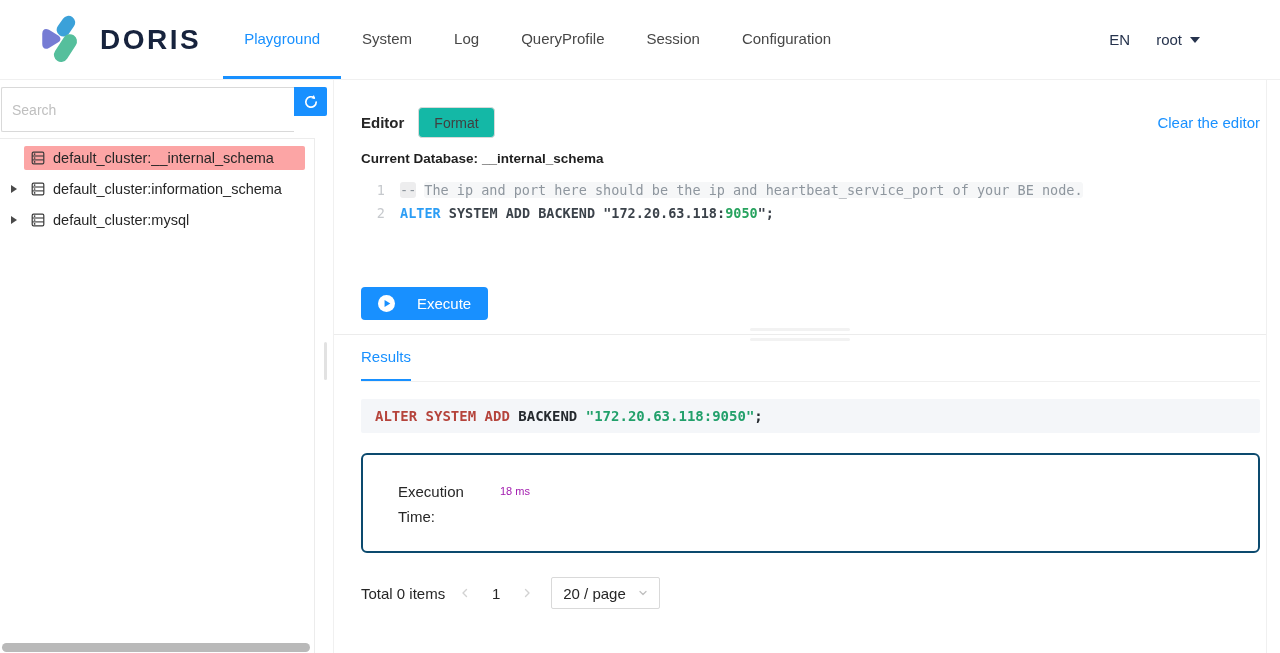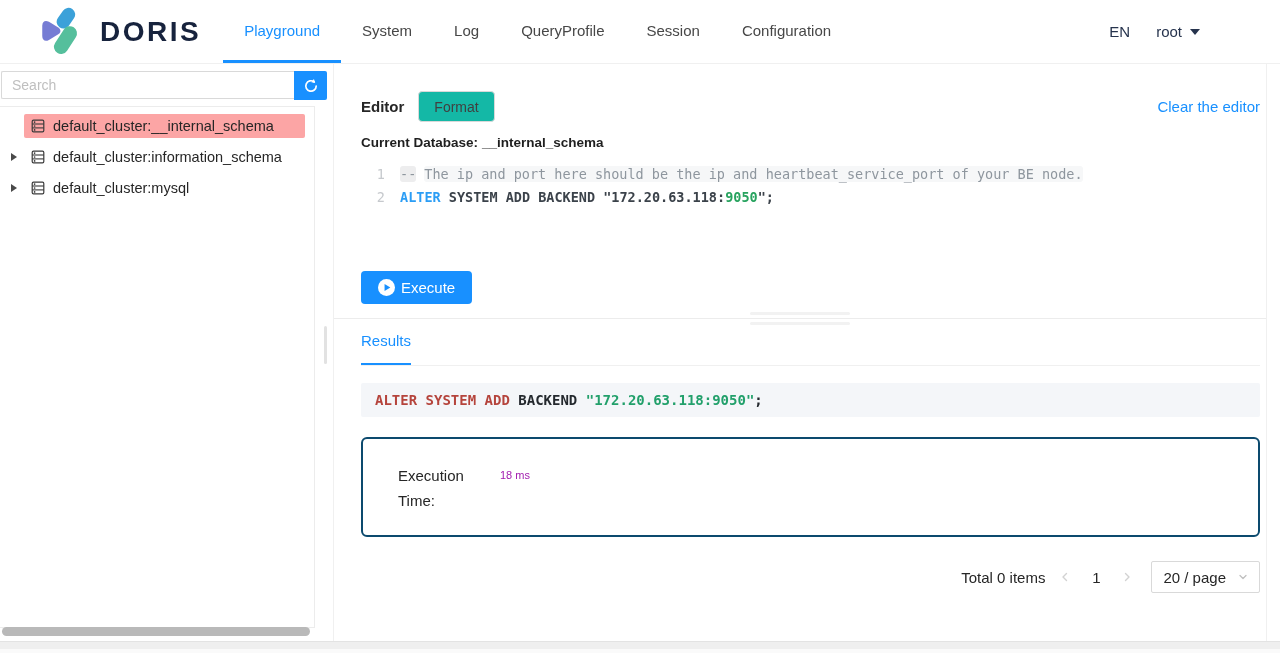--- a/index.html
+++ b/index.html
@@ -4,40 +4,40 @@
 <style>
   * { box-sizing: border-box; }
   html,body { margin:0; padding:0; }
   body {
     width:1280px; height:653px; overflow:hidden;
     background:#fafafa;
     font-family:"Liberation Sans", sans-serif;
     color:#262626;
   }
   
-  .navbar { height:64px; background:#fff; border-bottom:1px solid #f0f0f0;
+  .navbar { height:80px; background:#fff; border-bottom:1px solid #f0f0f0;
             display:flex; align-items:stretch; padding-left:35px; }
   .brand { display:flex; align-items:center; gap:13px; }
   .brand-name { font-size:28px; font-weight:700; letter-spacing:2.5px; color:#17233d; }
   .nav { display:flex; margin-left:22px; }
   .nav-item { display:flex; align-items:center; padding:12px 21px; font-size:15px;
               color:#474747; cursor:pointer; border-bottom:3px solid transparent; }
   .nav-item.active { color:#1890ff; border-bottom-color:#1890ff; }
   .nav-right { margin-left:auto; display:flex; align-items:center; gap:26px;
                padding-right:80px; font-size:15px; color:#26334d; }
   .user-menu { display:flex; align-items:center; gap:8px; cursor:pointer; }
   .caret-down { width:0; height:0; border-left:5px solid transparent;
                 border-right:5px solid transparent; border-top:6px solid #26334d; }
   
   .page { display:flex; height:577px; background:#fff; }
   .bottom-strip { height:8px; background:#efefef; border-top:1px solid #e3e3e3; }
   
   .sidebar { width:333px; position:relative; padding-top:7px; flex:none; }
   .search-row { display:flex; width:326px; margin-left:1px; position:relative; z-index:2; }
-  .search-input { flex:1; height:28px; border:1px solid #d9d9d9; border-right:none;
+  .search-input { flex:1; height:45px; border:1px solid #d9d9d9; border-right:none;
                   border-radius:2px 0 0 2px; padding:0 10px; font-size:14px;
                   font-family:inherit; color:#333; outline:none; }
   .search-input::placeholder { color:#bfbfbf; }
   .refresh-btn { width:33px; height:29px; background:#1890ff; border:none;
                  border-radius:0 2px 2px 0; display:flex; align-items:center;
                  justify-content:center; cursor:pointer; flex:none; }
   .tree-box { width:315px; height:522px; border:1px solid #ececec; border-left:none;
               margin-top:6px; padding-top:3px; overflow:hidden; }
   .tree-item { display:flex; align-items:center; height:31px; font-size:14.5px;
                color:#262626; cursor:pointer; }
@@ -72,21 +72,21 @@
   .code-line { display:flex; white-space:pre; }
   .ln { width:24px; text-align:right; margin-right:15px; color:#c6c9cd; flex:none; }
   .cm-comment { color:#8e969e; }
   .cmt-marker { background:#ededee; border-radius:3px; }
   .cmt-text { background:#f6f7f8; border-radius:3px; margin-left:8px; }
   .cm-kw { color:#2b9df5; font-weight:700; }
   .cm-body,.cm-tail { color:#3b424a; font-weight:700; }
   .cm-num { color:#28a35f; font-weight:700; }
   .execute-btn { margin-top:6px; height:33px; padding:0 17px; background:#1890ff;
                  color:#fff; border:none; border-radius:4px; font-size:15px;
-                 display:flex; align-items:center; gap:6px; cursor:pointer;
+                 display:flex; align-items:center; gap:22px; cursor:pointer;
                  font-family:inherit; }
   .h-divider { height:1px; background:#ececec; margin:14px -6px 0 -27px; position:relative; }
   .h-divider::before, .h-divider::after { content:""; position:absolute; left:50%;
                  transform:translateX(-50%); width:100px; height:3px;
                  background:#f2f2f2; border-radius:2px; }
   .h-divider::before { top:-6px; } .h-divider::after { top:4px; }
   .results-tabs { padding-top:13px; border-bottom:1px solid #f0f0f0; }
   .tab { display:inline-block; font-size:15px; color:#1890ff; padding-bottom:14px;
          border-bottom:2px solid #1890ff; cursor:pointer; }
   .status-row { margin-top:27px; display:flex; align-items:center; }
@@ -97,21 +97,21 @@
   .sql-echo { margin-top:17px; background:#f4f6f9; border-radius:2px; padding:9px 14px;
               font-family:"DejaVu Sans Mono",monospace; font-size:14px;
               font-weight:700; white-space:pre; }
   .echo-kw { color:#b5443c; } .echo-obj { color:#24292e; }
   .echo-str { color:#22a06b; } .echo-semi { color:#24292e; }
   .exec-box { margin-top:20px; height:100px; border:2px solid #0c4a6e; border-radius:6px;
               padding:24px 0 0 35px; display:flex; }
   .exec-label { width:102px; font-size:15px; color:#262626; line-height:25px; }
   .exec-value { font-size:11px; color:#a21caf; line-height:25px; }
   .pagination { margin-top:24px; display:flex; align-items:center;
-                justify-content:flex-end; gap:10px; font-size:15px; color:#262626; }
+                justify-content:flex-start; gap:10px; font-size:15px; color:#262626; }
   .pg-btn { background:none; border:none; padding:2px 4px; cursor:pointer; display:flex; }
   .pg-num { min-width:22px; text-align:center; font-weight:500; }
   .page-size-select { height:32px; border:1px solid #d9d9d9; border-radius:2px;
                       display:flex; align-items:center; gap:12px; padding:0 11px;
                       cursor:pointer; margin-left:4px; }
 </style>
 </head>
 <body>
 
 <header class="navbar">

